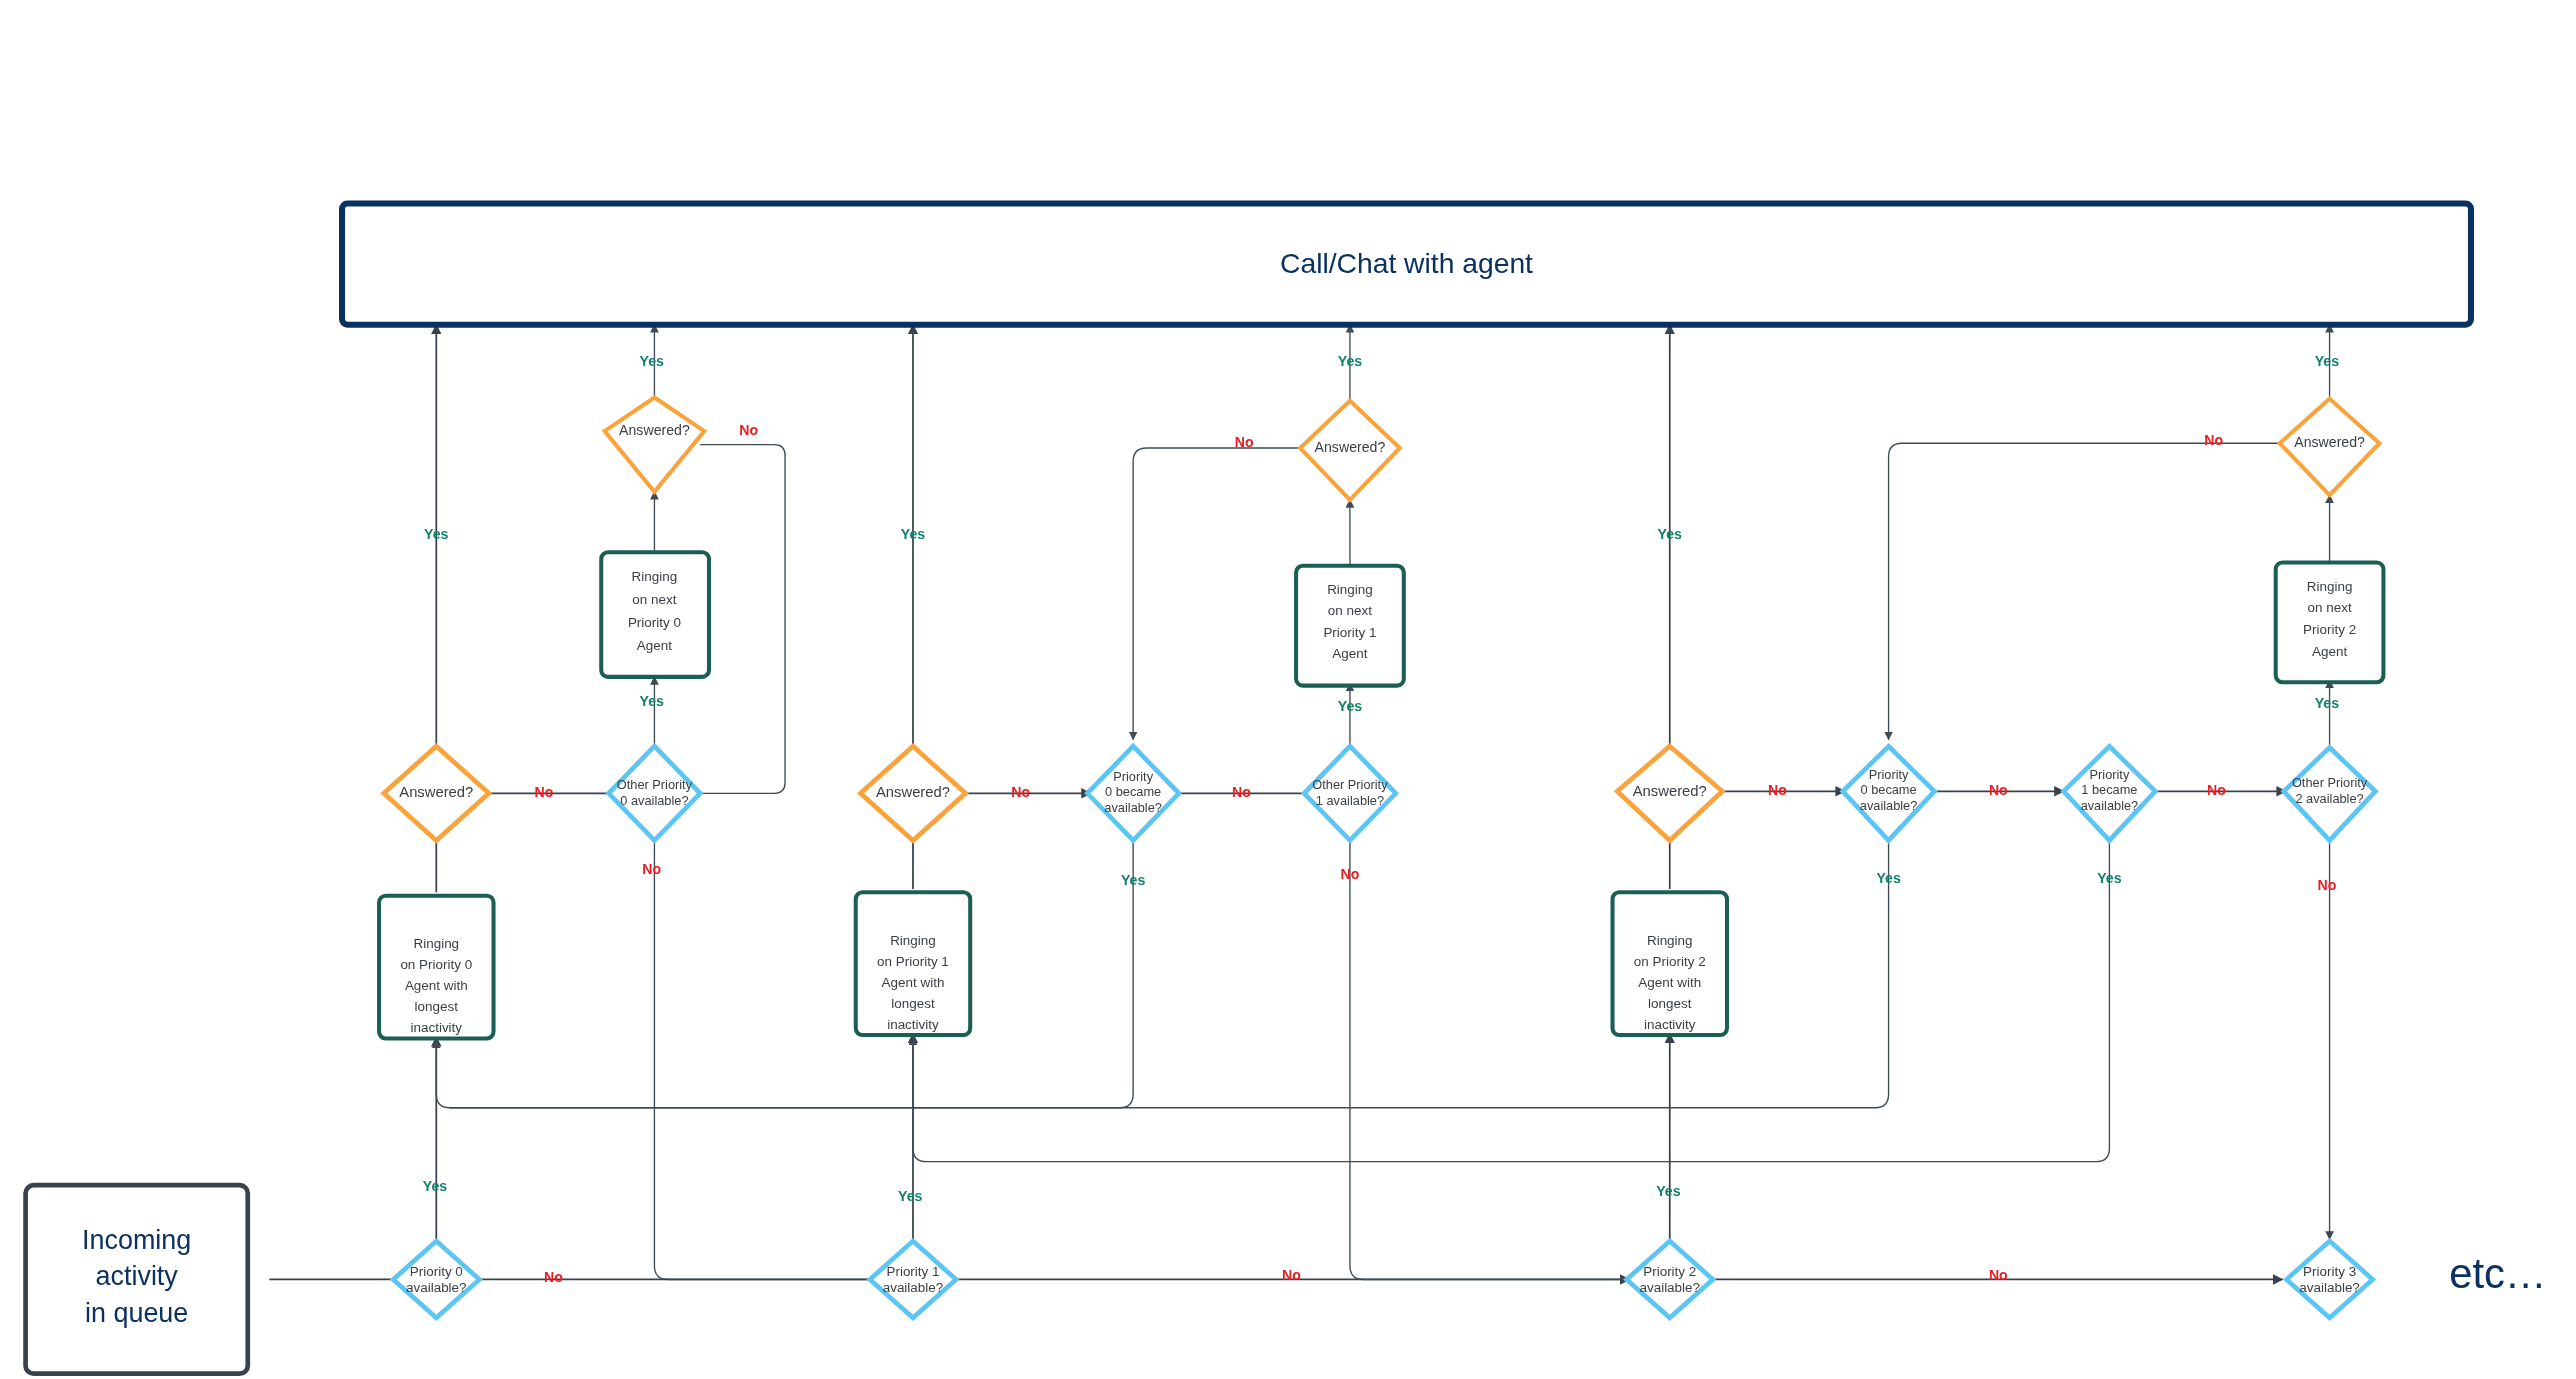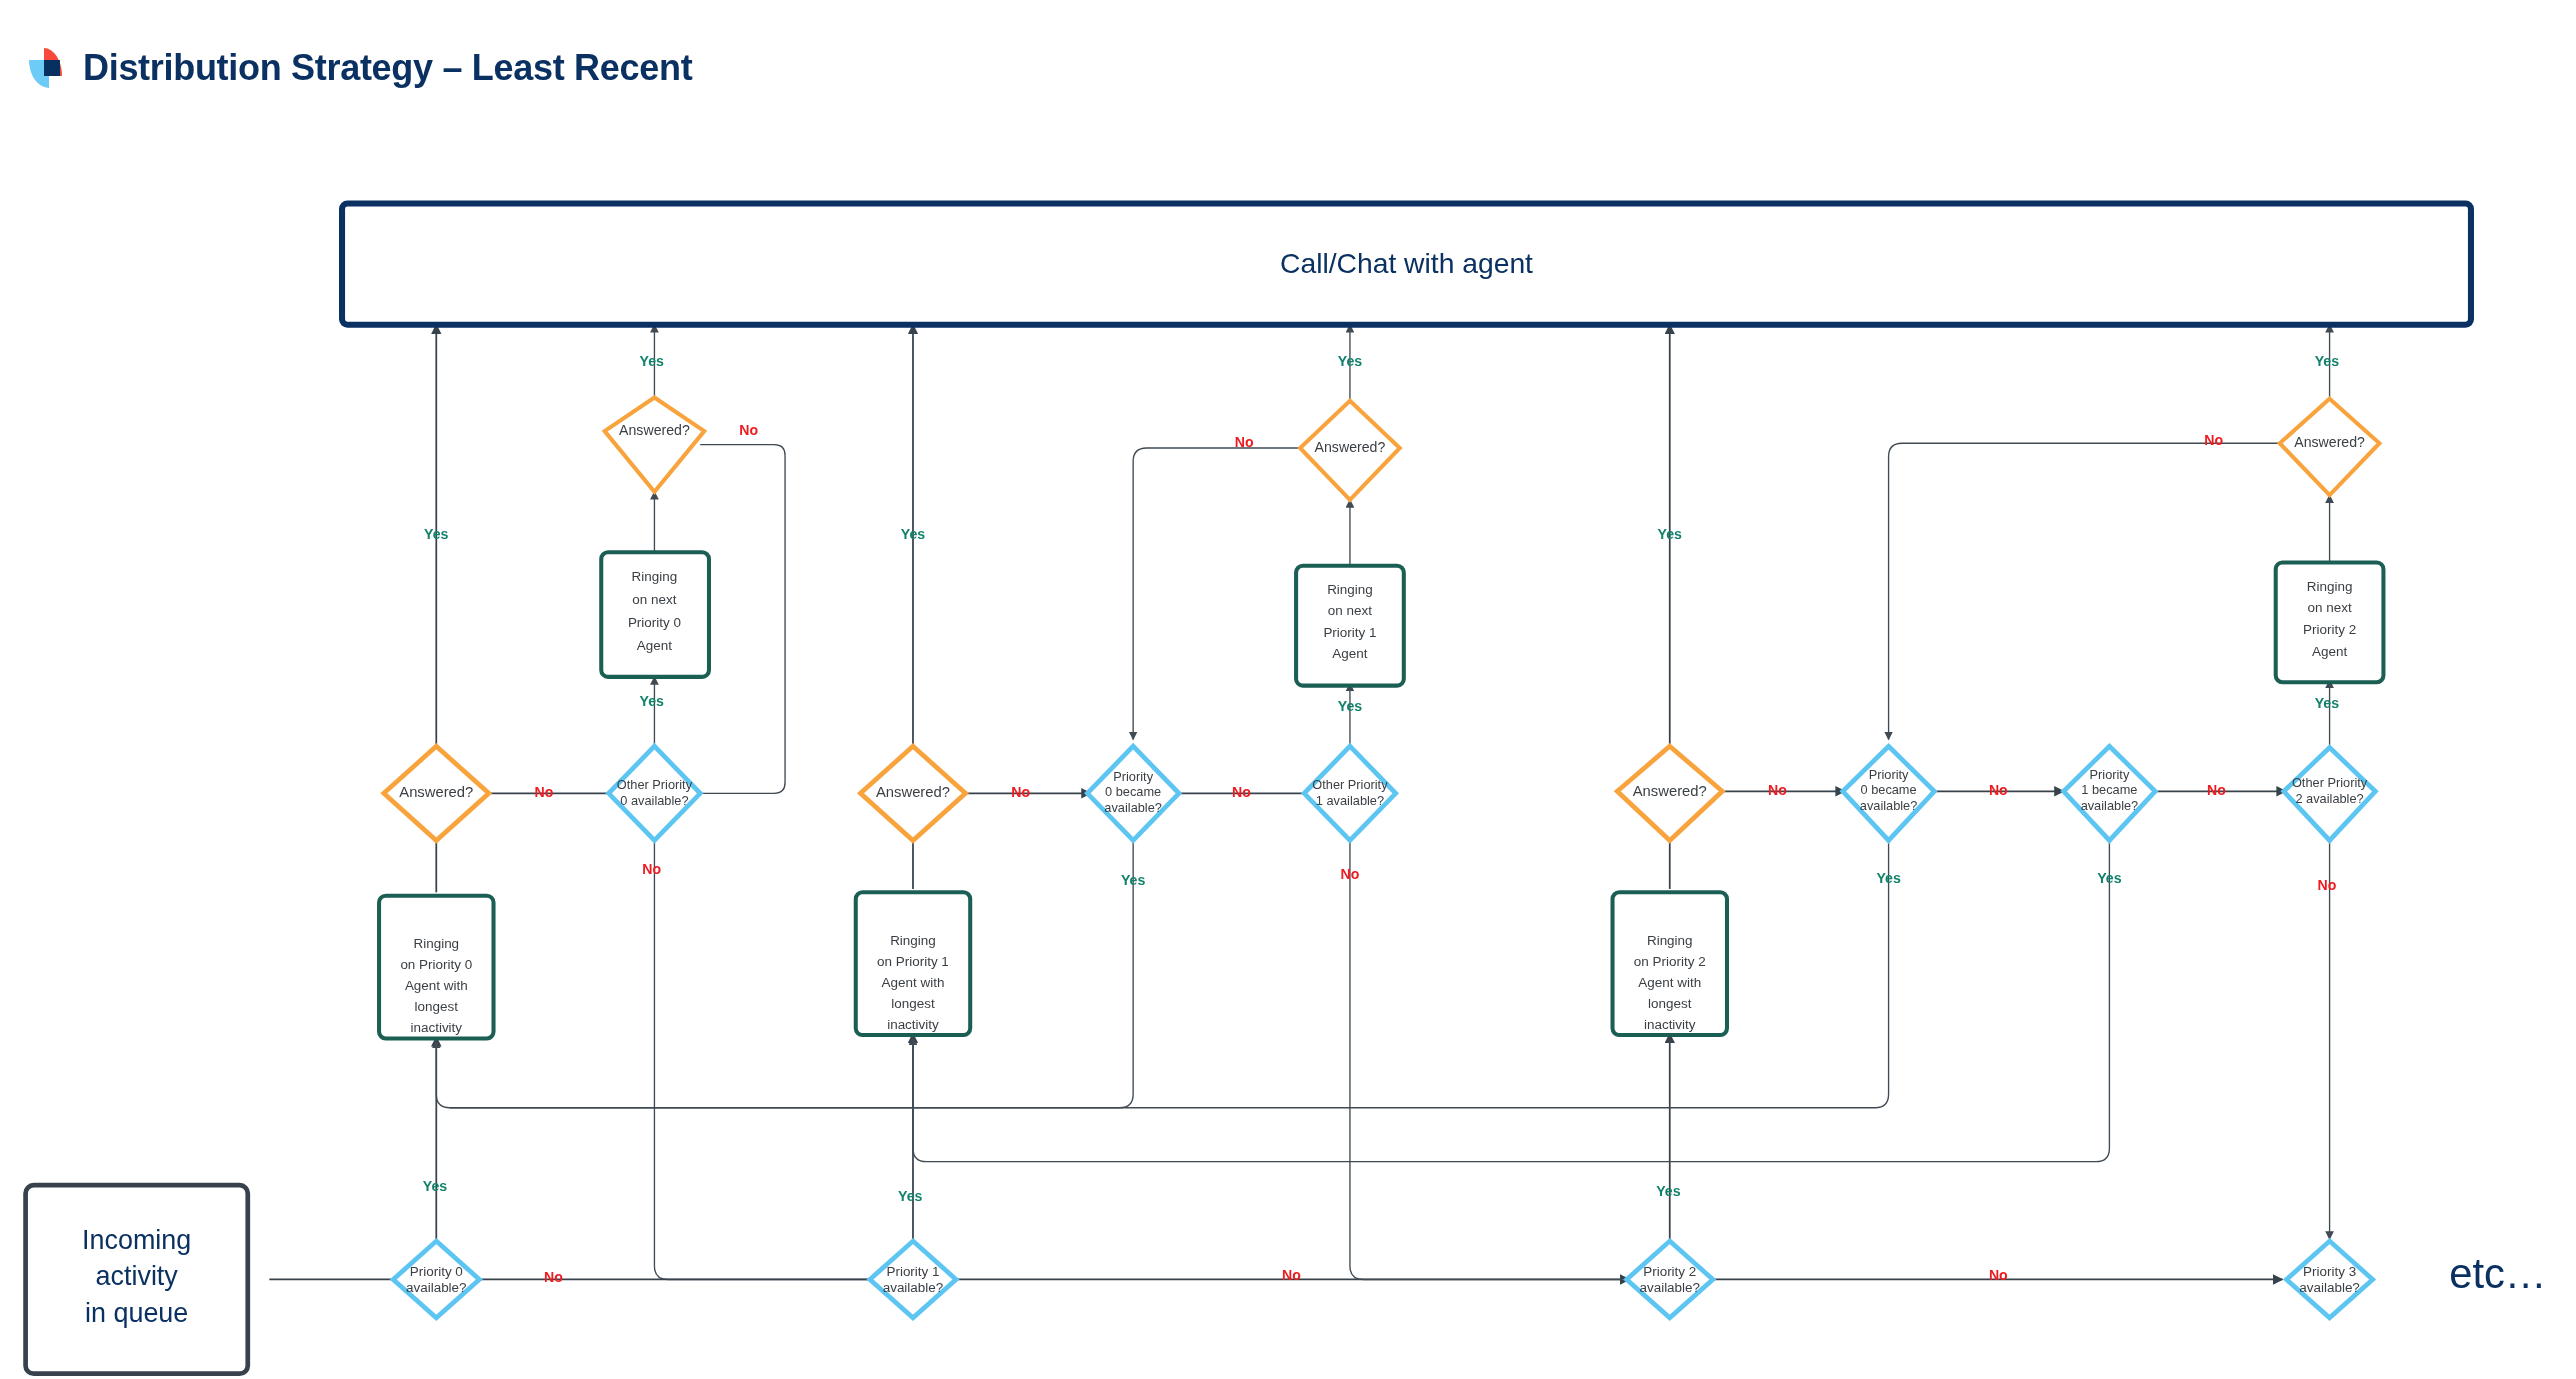--- a/index.html
+++ b/index.html
@@ -102,28 +102,20 @@
     dominant-baseline: middle;
   }
   .link { fill: none; stroke: #38424C; stroke-width: 2.6; }
   .link-thin { fill: none; stroke: #3F4A53; stroke-width: 2.0; }
 </style>
 </head>
 <body>
 
 <div id="page">
 
-  <div id="header">
-    <div id="logo">
-      <div class="q-red"></div>
-      <div class="q-blue"></div>
-      <div class="sq-navy"></div>
-    </div>
-    <div id="page-title">Distribution Strategy – Least Recent</div>
-  </div>
 
   <svg id="flow" viewBox="0 0 3826 2049" xmlns="http://www.w3.org/2000/svg">
     <defs>
       <marker id="arrow" viewBox="0 0 10 10" refX="9" refY="5" markerWidth="6" markerHeight="6" orient="auto-start-reverse">
         <path d="M 0 0 L 10 5 L 0 10 z" fill="#38424C"></path>
       </marker>
       <marker id="arrowS" viewBox="0 0 10 10" refX="9" refY="5" markerWidth="6.5" markerHeight="6.5" orient="auto-start-reverse">
         <path d="M 0 0 L 10 5 L 0 10 z" fill="#3F4A53"></path>
       </marker>
     </defs>

